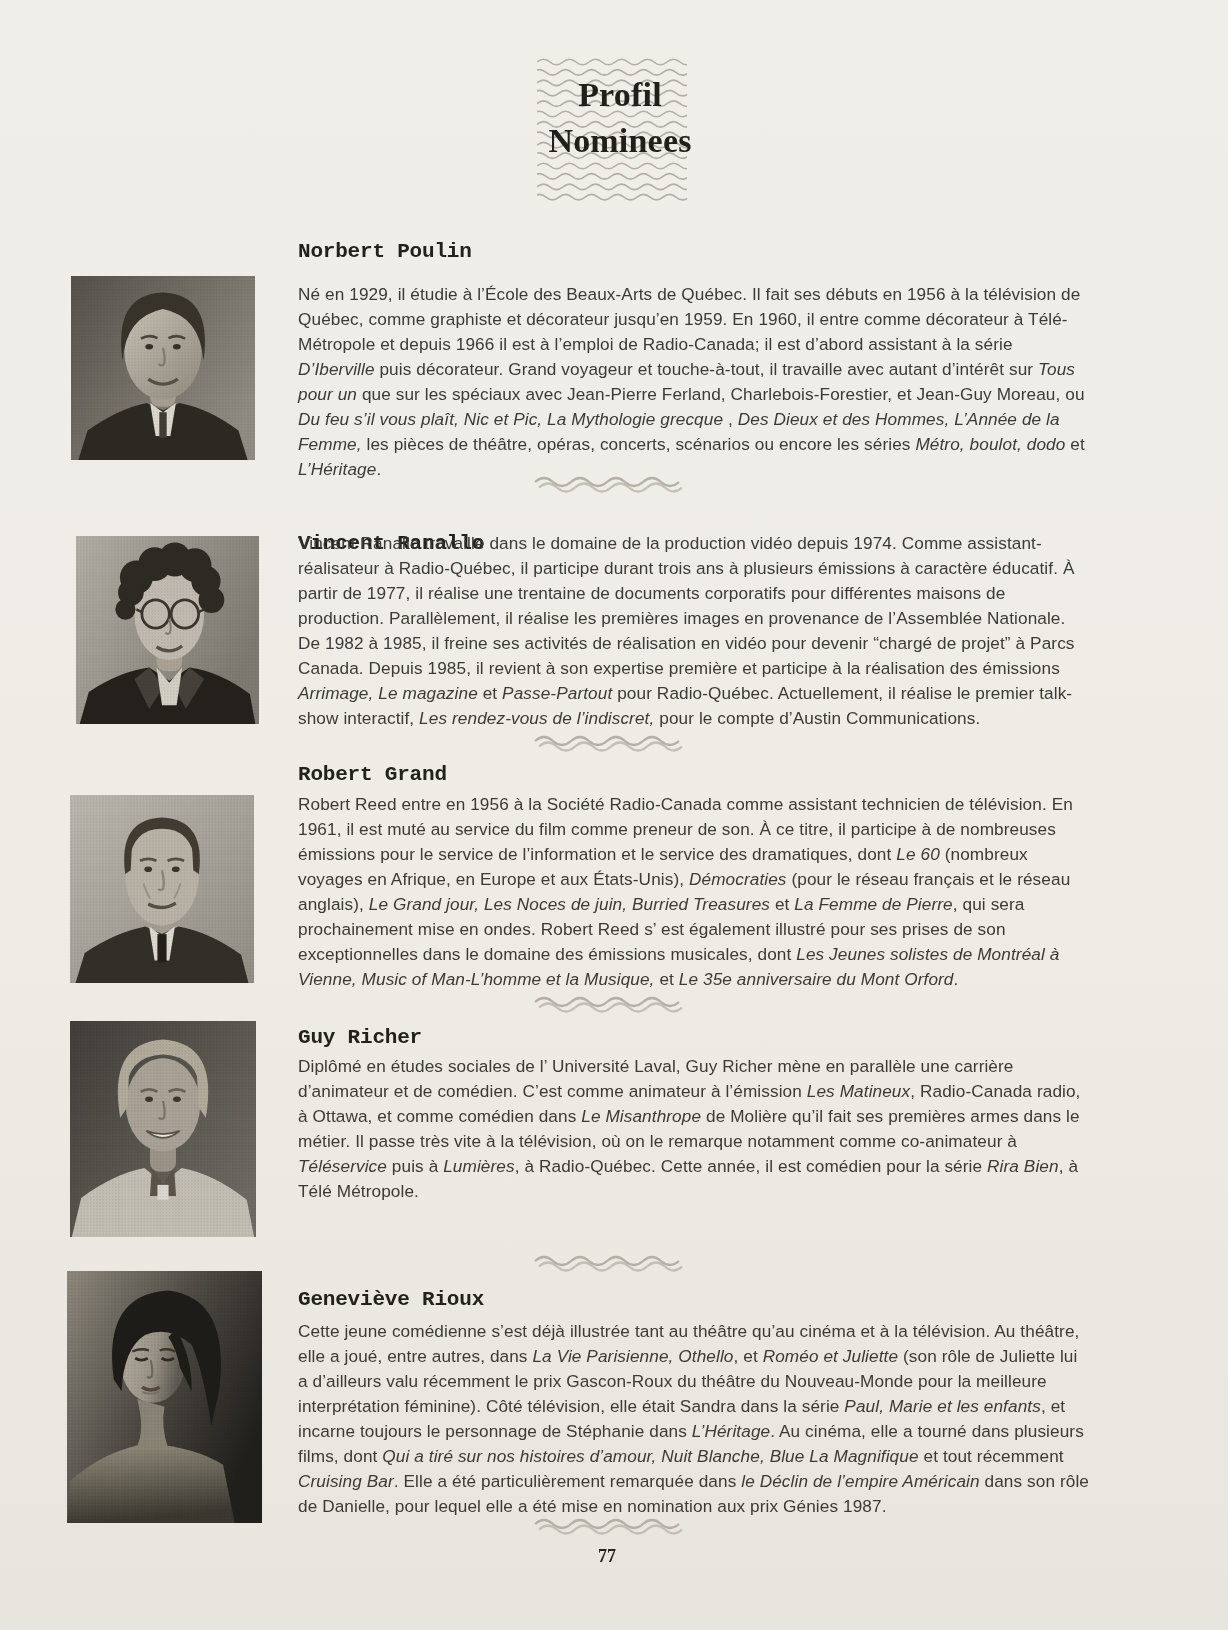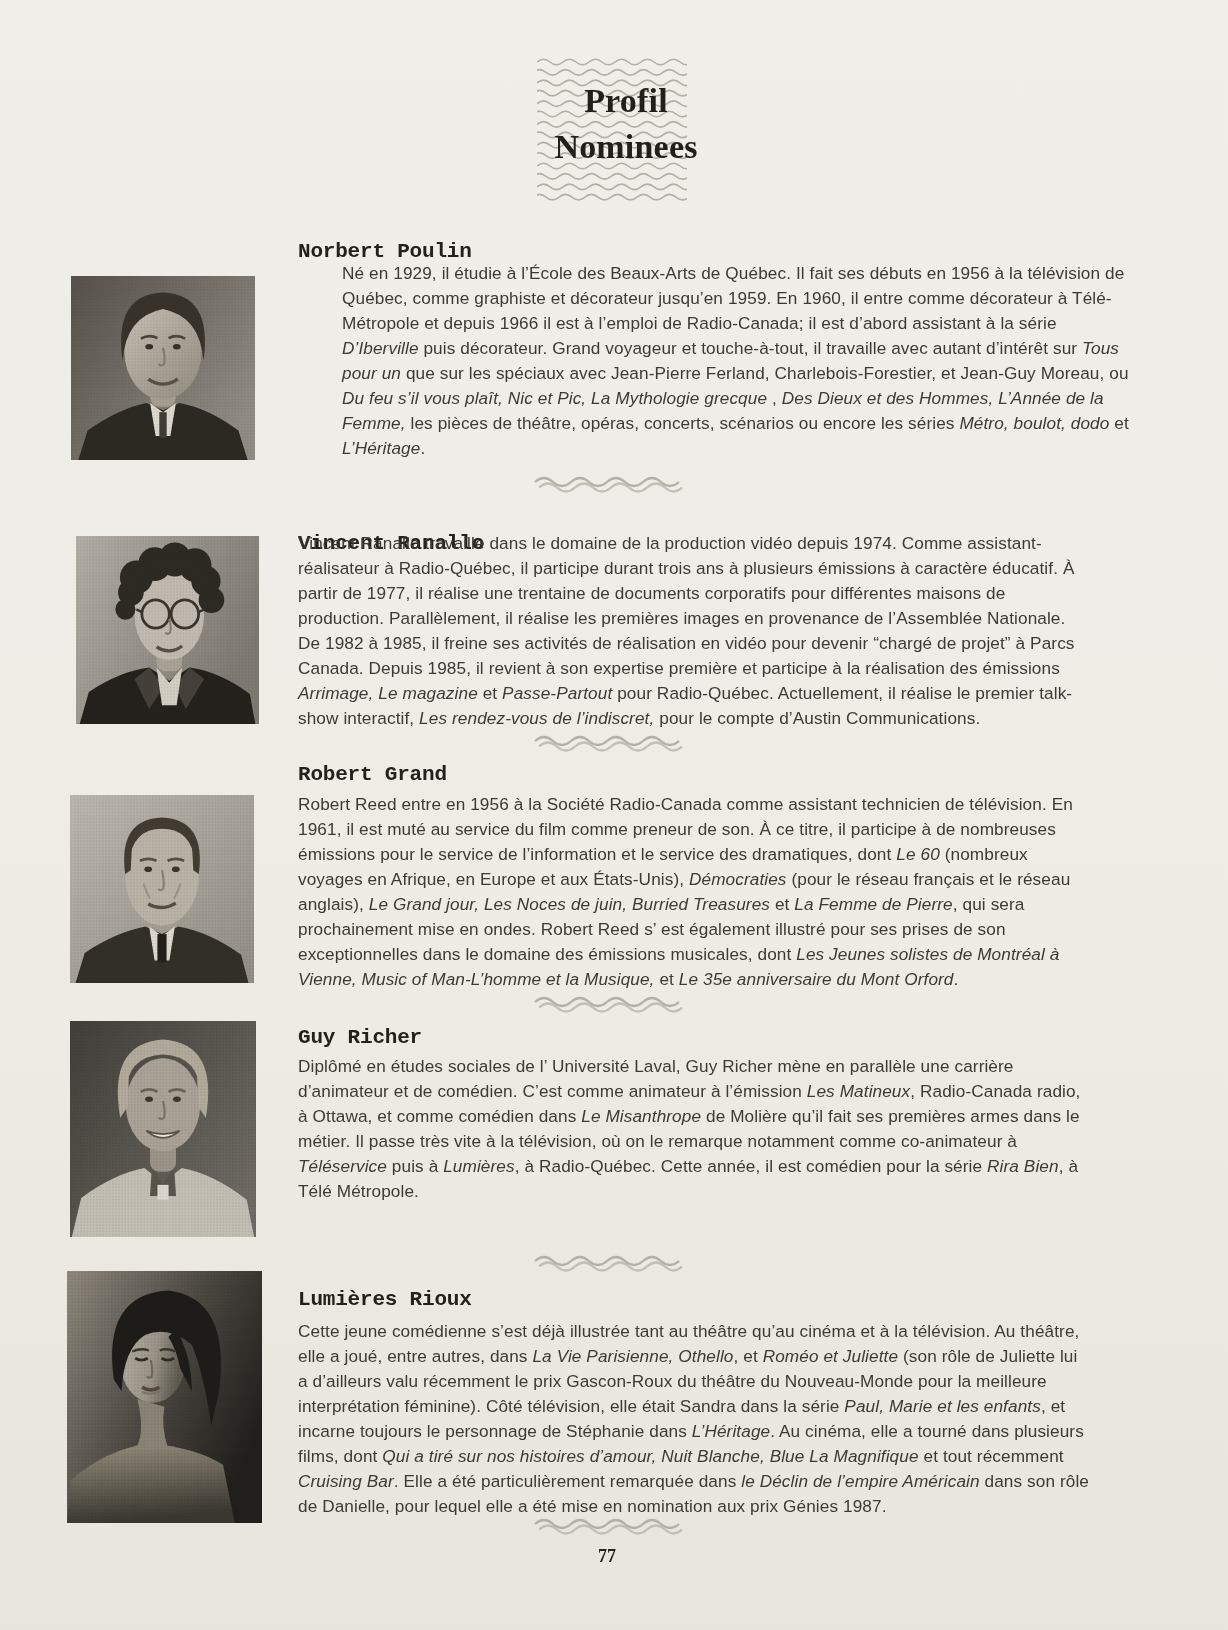--- a/index.html
+++ b/index.html
@@ -34,21 +34,21 @@
   #photo-2{left:76px; top:536px; width:183px;height:188px;}
   #photo-3{left:70px; top:795px; width:184px;height:188px;}
   #photo-4{left:70px; top:1021px;width:186px;height:216px;}
   #photo-5{left:67px; top:1271px;width:195px;height:252px;}
   .divider{position:absolute;left:533px;width:150px;height:18px;}
   .divider svg{display:block;width:100%;height:100%;}
   #div-1{top:476px;} #div-2{top:735px;} #div-3{top:996px;}
   #div-4{top:1255px;} #div-5{top:1518px;}
   #name-1{top:240px;} #name-2{top:508px;margin-top:24px;} #name-3{top:763px;}
   #name-4{top:1026px;} #name-5{top:1288px;}
-  #bio-1{top:261px;margin-left:44px;} #bio-2{top:531px;} #bio-3{top:792px;}
+  #bio-1{top:282px;} #bio-2{top:531px;} #bio-3{top:792px;}
   #bio-4{top:1054px;} #bio-5{top:1319px;}
   .pagenum{
     position:absolute;left:557px;top:1546px;width:100px;text-align:center;
     font-family:"Liberation Serif",serif;font-weight:700;font-size:18px;color:#26241f;
   }
 </style>
 </head>
 <body>
 
 <div class="page">
@@ -67,21 +67,21 @@
       <use href="#wl" transform="translate(0,64.4)"></use>
       <use href="#wl" transform="translate(-4,74.8)"></use>
       <use href="#wl" transform="translate(0,85.2)"></use>
       <use href="#wl" transform="translate(-4,95.6)"></use>
       <use href="#wl" transform="translate(0,106)"></use>
       <use href="#wl" transform="translate(-4,116.4)"></use>
       <use href="#wl" transform="translate(0,126.8)"></use>
       <use href="#wl" transform="translate(-4,137.2)"></use>
     </svg>
   </div>
-  <h1 class="title-text" style="margin:14px;">
+  <h1 class="title-text" style="margin:8px;">
     <span>Profil</span>
     <span>Nominees</span>
   </h1>
 
   <h2 class="profile-name" id="name-1">Norbert Poulin</h2>
   <p class="bio" id="bio-1"><span>Né en 1929,  il étudie à l’École des Beaux-Arts de Québec. Il fait ses débuts en 1956 à la télévision de Québec, comme graphiste et décorateur jusqu’en 1959. En 1960, il entre comme décorateur à Télé-Métropole et depuis 1966 il est à l’emploi de Radio-Canada; il est d’abord assistant à la série </span><i>D’Iberville</i><span>  puis décorateur. Grand voyageur et touche-à-tout, il travaille avec autant d’intérêt  sur </span><i>Tous pour un</i><span> que sur les spéciaux avec Jean-Pierre Ferland, Charlebois-Forestier, et Jean-Guy Moreau, ou </span><i>Du feu s’il vous plaît, Nic et Pic, La Mythologie grecque</i><span> , </span><i>Des Dieux et des Hommes, L’Année de la Femme,</i><span>  les pièces de théâtre, opéras, concerts, scénarios ou encore les séries </span><i>Métro, boulot, dodo</i><span>  et </span><i>L’Héritage</i><span>.</span></p>
   <div class="photo" id="photo-1" aria-label="portrait-norbert-poulin">
     <svg viewBox="0 0 100 100" preserveAspectRatio="none" aria-hidden="true">
       <defs>
         <linearGradient id="p1bg" x1="0" y1="0" x2="1" y2="0.7">
@@ -235,21 +235,21 @@
       <rect width="100" height="116" fill="url(#p4ht)"></rect>
     </svg>
   </div>
   <div class="divider" id="div-4">
     <svg viewBox="0 0 150 18" preserveAspectRatio="none" aria-hidden="true">
       <path d="M2,6 Q11,-2 20,6 T38,6 T56,6 T74,6 T92,6 T110,6 T128,6 T146,6" stroke="#aeaaa0" stroke-width="2.2" fill="none" opacity="0.9"></path>
       <path d="M6,11.5 Q15,3.5 24,11.5 T42,11.5 T60,11.5 T78,11.5 T96,11.5 T114,11.5 T132,11.5 T149,11.5" stroke="#b4b0a6" stroke-width="2.2" fill="none" opacity="0.75"></path>
     </svg>
   </div>
 
-  <h2 class="profile-name" id="name-5">Lumières Rioux</h2>
+  <h2 class="profile-name" id="name-5">Geneviève Rioux</h2>
   <p class="bio" id="bio-5"><span>Cette jeune comédienne s’est déjà illustrée tant au théâtre qu’au cinéma et à la télévision. Au théâtre, elle a joué, entre autres, dans </span><i>La Vie Parisienne, Othello</i><span>, et </span><i>Roméo et Juliette</i><span> (son rôle de Juliette lui a d’ailleurs valu récemment le prix Gascon-Roux du théâtre du Nouveau-Monde pour la meilleure interprétation féminine). Côté télévision, elle était Sandra dans la série </span><i>Paul, Marie et les enfants</i><span>, et incarne toujours le personnage de Stéphanie dans </span><i>L’Héritage</i><span>.  Au cinéma, elle a tourné dans plusieurs films, dont </span><i>Qui a tiré sur nos histoires  d’amour, Nuit Blanche, Blue La Magnifique</i><span>  et tout récemment </span><i>Cruising Bar</i><span>.  Elle a été particulièrement remarquée dans </span><i>le Déclin de l’empire Américain</i><span> dans son rôle de Danielle, pour lequel elle a été mise en nomination aux prix Génies 1987.</span></p>
   <div class="photo" id="photo-5" aria-label="portrait-genevieve-rioux">
     <svg viewBox="0 0 100 130" preserveAspectRatio="none" aria-hidden="true">
       <defs>
         <linearGradient id="p5bg" x1="0" y1="0" x2="1" y2="0.6">
           <stop offset="0" stop-color="#8f897e"></stop>
             <stop offset="0.55" stop-color="#4b4741"></stop>
             <stop offset="1" stop-color="#211f1c"></stop>
         </linearGradient>
         <linearGradient id="p5fc" x1="0" y1="0" x2="1" y2="0.25">

